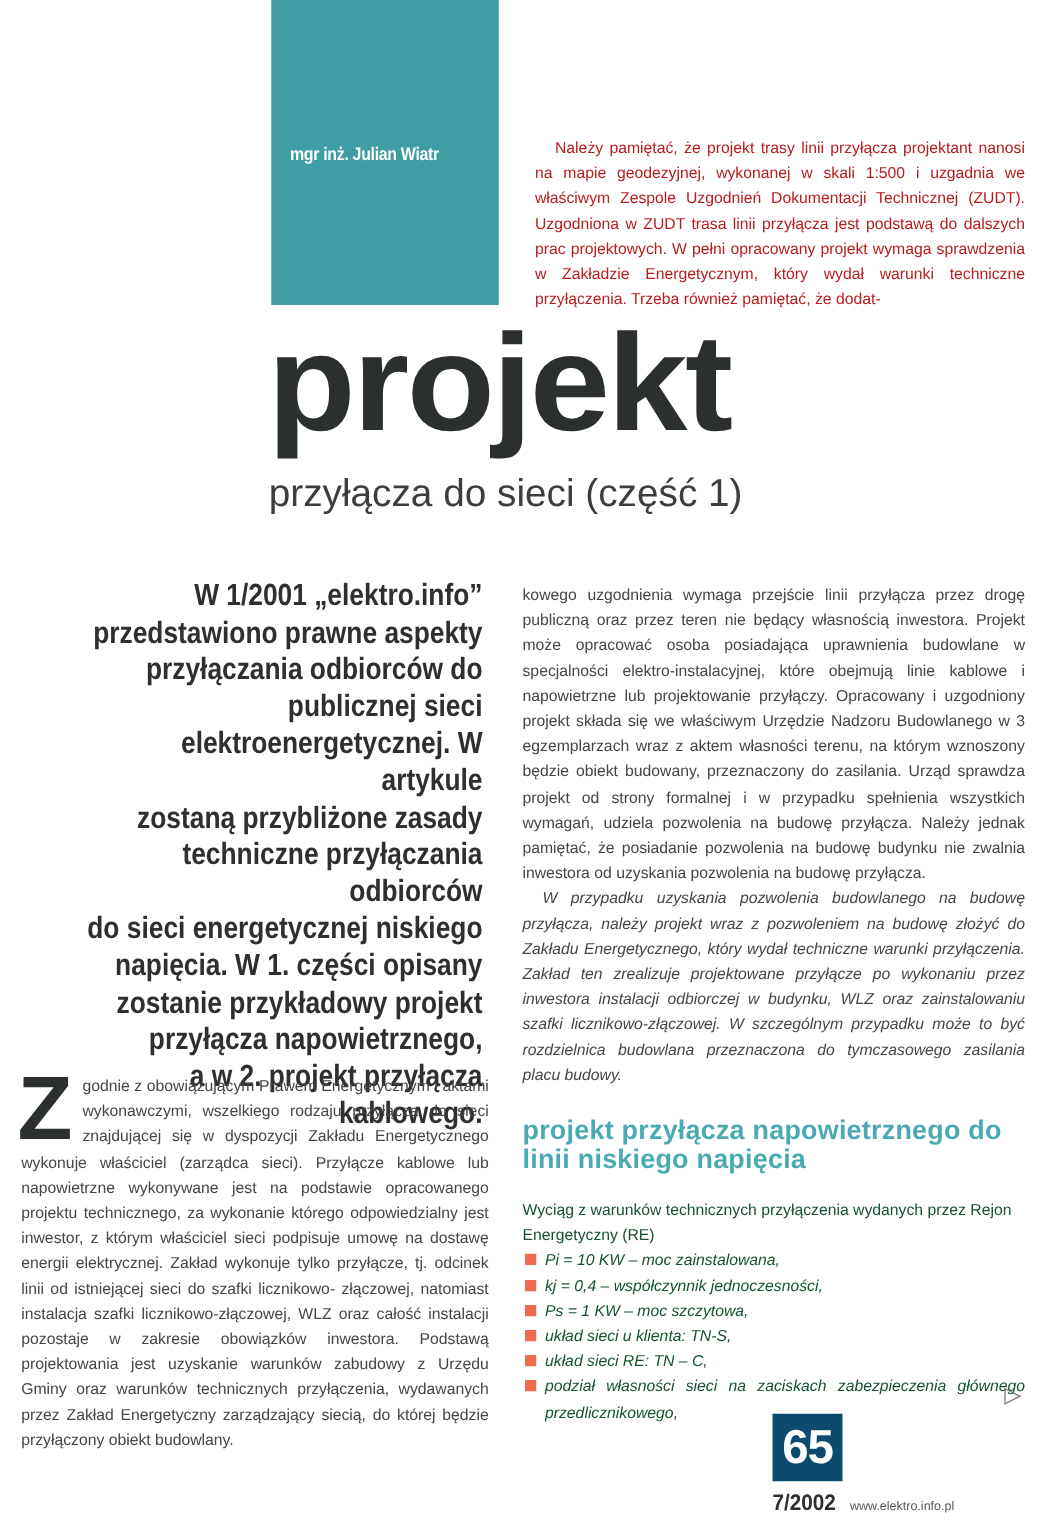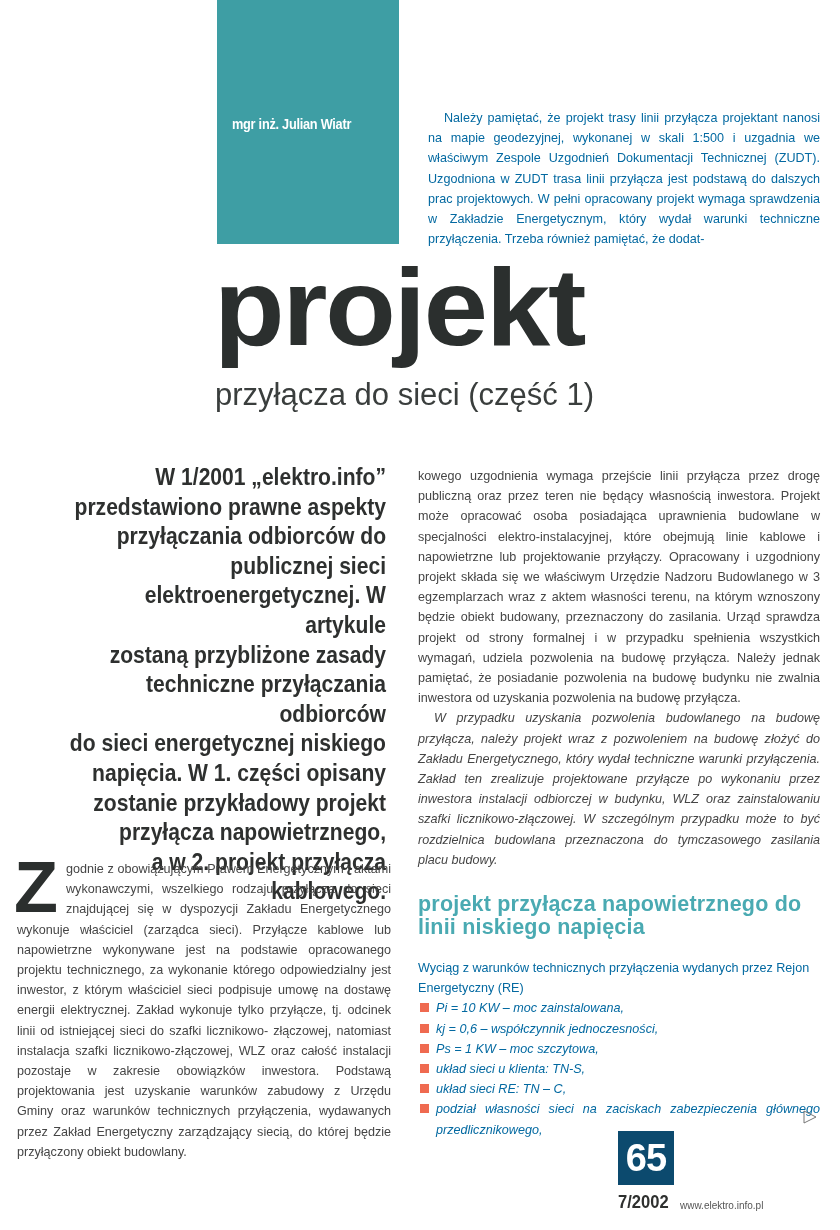--- a/index.html
+++ b/index.html
@@ -1,38 +1,38 @@
 <!DOCTYPE html>
 <html><head>
 <meta charset="utf-8">
 <style>
   html, body { margin:0; padding:0; background:#ffffff; }
   body { width:840px; height:1230px; position:relative; overflow:hidden; font-family:"Liberation Sans", sans-serif; color:#3a3a3a; }
 
   .teal-block { position:absolute; left:217px; top:0; width:182px; height:244px; background:#3e9ea4; }
   .author { position:absolute; left:232px; top:116px; font-family:"Liberation Sans", sans-serif; font-weight:bold; font-size:14.5px; color:#ffffff; letter-spacing:-0.3px; transform:scaleX(0.88); transform-origin:left top; white-space:nowrap; }
 
-  .intro-text { position:absolute; left:428px; top:108px; width:392px; font-size:12.6px; line-height:20.2px; text-align:justify; color:#0369a1; text-indent:16px; }
+  .intro-text { position:absolute; left:428px; top:108px; width:392px; font-size:12.6px; line-height:20.2px; text-align:justify; color:#b91c1c; text-indent:16px; }
 
   .title { position:absolute; left:214px; top:252px; font-family:"Liberation Sans", sans-serif; font-weight:900; font-size:110px; line-height:110px; color:#2b2f2e; letter-spacing:-2px; transform:scaleX(1.05); transform-origin:left top; white-space:nowrap; }
   .subtitle { position:absolute; left:215px; top:372px; font-size:31px; line-height:46px; color:#3a3e3d; white-space:nowrap; }
 
   .lead { position:absolute; left:14px; top:462px; width:372px; text-align:right; font-weight:bold; font-size:24.5px; line-height:29.6px; color:#2e302f; white-space:pre-line; transform:scaleX(0.86); transform-origin:right top; }
 
   .col-right { position:absolute; left:418px; top:466px; width:402px; font-size:12.6px; line-height:20.2px; text-align:justify; color:#454545; }
   .col-right p { margin:0; }
   .col-right p.indent { text-indent:16px;font-style:italic; }
 
   .col-left { position:absolute; left:14px; top:856px; width:380px; font-size:12.6px; line-height:20.2px; text-align:justify; color:#454545; }
   .dropcap { float:left; font-weight:900; font-size:72px; line-height:58px; color:#2b2f2e; margin:2px 8px 0 0; height:60px; }
   .col-left p { margin:3px; }
 
   .section-heading { position:absolute; left:418px; top:893px; width:410px; font-weight:bold; font-size:21.5px; line-height:23px; color:#4aaab2; letter-spacing:0.2px; }
 
-  .reqs { position:absolute; left:418px; top:958px; width:402px; font-size:12.6px; line-height:20.2px; color:#0369a1; }
+  .reqs { position:absolute; left:418px; top:958px; width:402px; font-size:12.6px; line-height:20.2px; color:#14532d; }
   .reqs p { margin:0; }
   .reqs ul { list-style:none; margin:0; padding:0; }
   .reqs li { position:relative; padding-left:18px; text-align:justify;font-style:italic; }
   .bullet { position:absolute; left:2px; top:5px; width:9px; height:9px; background:#ef6a50; }
 
   .next-arrow { position:absolute; left:803px; top:1110px; width:14px; height:14px; }
 
   .page-box { position:absolute; left:618px; top:1131px; width:56px; height:54px; background:#0c4a6e; color:#fff; font-weight:bold; font-size:38px; line-height:54px; text-align:center; letter-spacing:-1px; }
   .issue { position:absolute; left:618px; top:1192px; font-weight:bold; font-size:18px; color:#2e302f; transform:scaleX(0.92); transform-origin:left top; white-space:nowrap; }
   .website { position:absolute; left:680px; top:1200px; font-size:10px; color:#555; white-space:nowrap; }
@@ -71,21 +71,21 @@
   <span class="dropcap">Z</span>
   <p>godnie z obowiązującym Prawem Energetycznym i aktami wykonawczymi, wszelkiego rodzaju przyłącza do sieci znajdującej się w dyspozycji Zakładu Energetycznego wykonuje właściciel (zarządca sieci). Przyłącze kablowe lub napowietrzne wykonywane jest na podstawie opracowanego projektu technicznego, za wykonanie którego odpowiedzialny jest inwestor, z którym właściciel sieci podpisuje umowę na dostawę energii elektrycznej. Zakład wykonuje tylko przyłącze, tj. odcinek linii od istniejącej sieci do szafki licznikowo- złączowej, natomiast instalacja szafki licznikowo-złączowej, WLZ oraz całość instalacji pozostaje w zakresie obowiązków inwestora. Podstawą projektowania jest uzyskanie warunków zabudowy z Urzędu Gminy oraz warunków technicznych przyłączenia, wydawanych przez Zakład Energetyczny zarządzający siecią, do której będzie przyłączony obiekt budowlany.</p>
 </div>
 
 <div class="section-heading">projekt przyłącza napowietrznego do linii niskiego napięcia</div>
 
 <div class="reqs">
   <p>Wyciąg z warunków technicznych przyłączenia wydanych przez Rejon Energetyczny (RE)</p>
   <ul>
     <li><span class="bullet"></span><span>Pi = 10 KW – moc zainstalowana,</span></li>
-    <li><span class="bullet"></span><span>kj = 0,6 – współczynnik jednoczesności,</span></li>
+    <li><span class="bullet"></span><span>kj = 0,4 – współczynnik jednoczesności,</span></li>
     <li><span class="bullet"></span><span>Ps = 1 KW – moc szczytowa,</span></li>
     <li><span class="bullet"></span><span>układ sieci u klienta: TN-S,</span></li>
     <li><span class="bullet"></span><span>układ sieci RE: TN – C,</span></li>
     <li><span class="bullet"></span><span>podział własności sieci na zaciskach zabezpieczenia głównego przedlicznikowego,</span></li>
   </ul>
 </div>
 
 <svg class="next-arrow" viewBox="0 0 14 14">
   <polygon points="1,1 13,7 1,13" fill="none" stroke="#777" stroke-width="1"></polygon>
 </svg>

